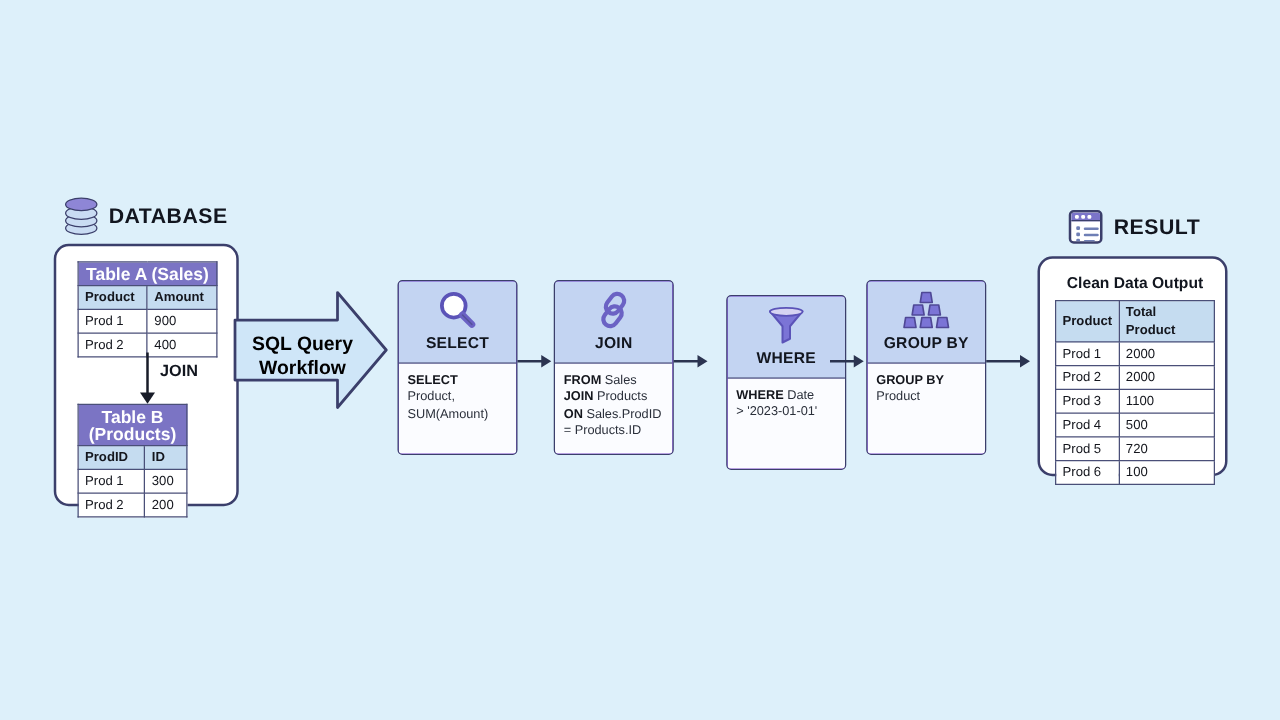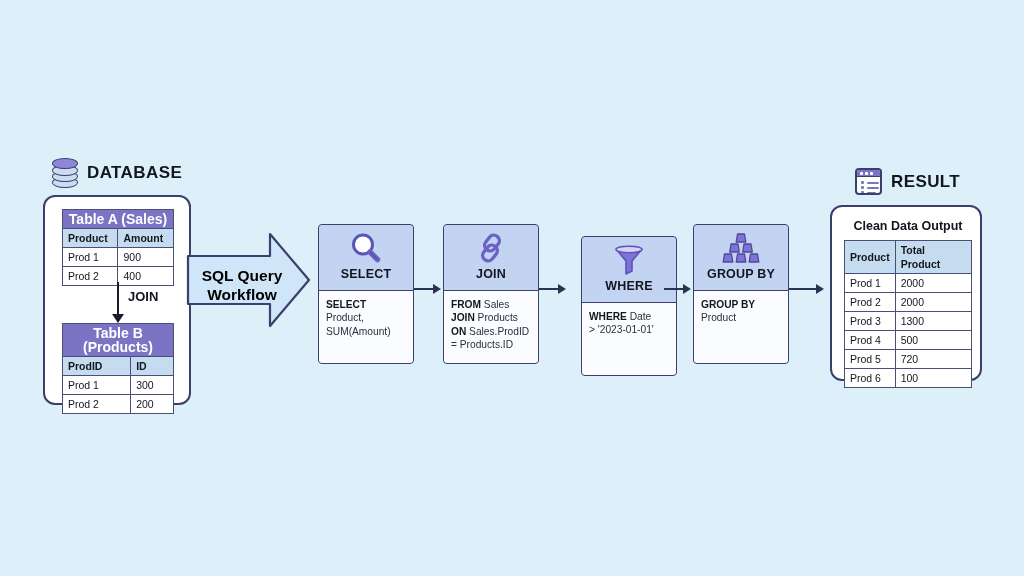--- a/index.html
+++ b/index.html
@@ -162,21 +162,21 @@
         <td>Prod 2</td>
         <td>400</td>
       </tr>
     </tbody>
       </table>
 
     <div class="join-arrow-line" style="left:72px; top:85px; height:34px;"></div>
     <div class="join-arrow-head" style="left:67px; top:117px;"></div>
     <div class="join-label abs" style="left:83px; top:92px;">JOIN</div>
 
-    <table class="mini-table abs" style="left:17px; top:126px; width:112px;border-radius:10px;">
+    <table class="mini-table abs" style="left:17px; top:126px; width:88px;border-radius:10px;">
       <tbody>
           <tr class="mt-title">
         <td colspan="2">Table B (Products)</td>
       </tr>
       <tr class="mt-head">
         <td>ProdID</td>
         <td>ID</td>
       </tr>
       <tr>
         <td>Prod 1</td>
@@ -315,21 +315,21 @@
       <tr>
         <td>Prod 1</td>
         <td>2000</td>
       </tr>
       <tr>
         <td>Prod 2</td>
         <td>2000</td>
       </tr>
       <tr>
         <td>Prod 3</td>
-        <td>1300</td>
+        <td>1100</td>
       </tr>
       <tr>
         <td>Prod 4</td>
         <td>500</td>
       </tr>
       <tr>
         <td>Prod 5</td>
         <td>720</td>
       </tr>
       <tr>

